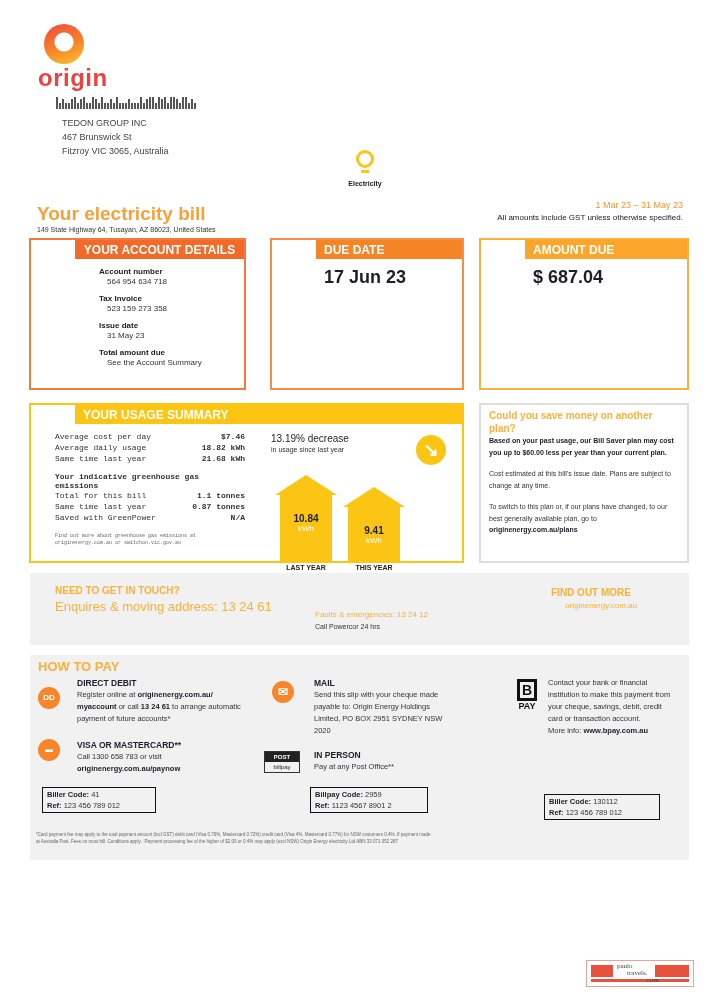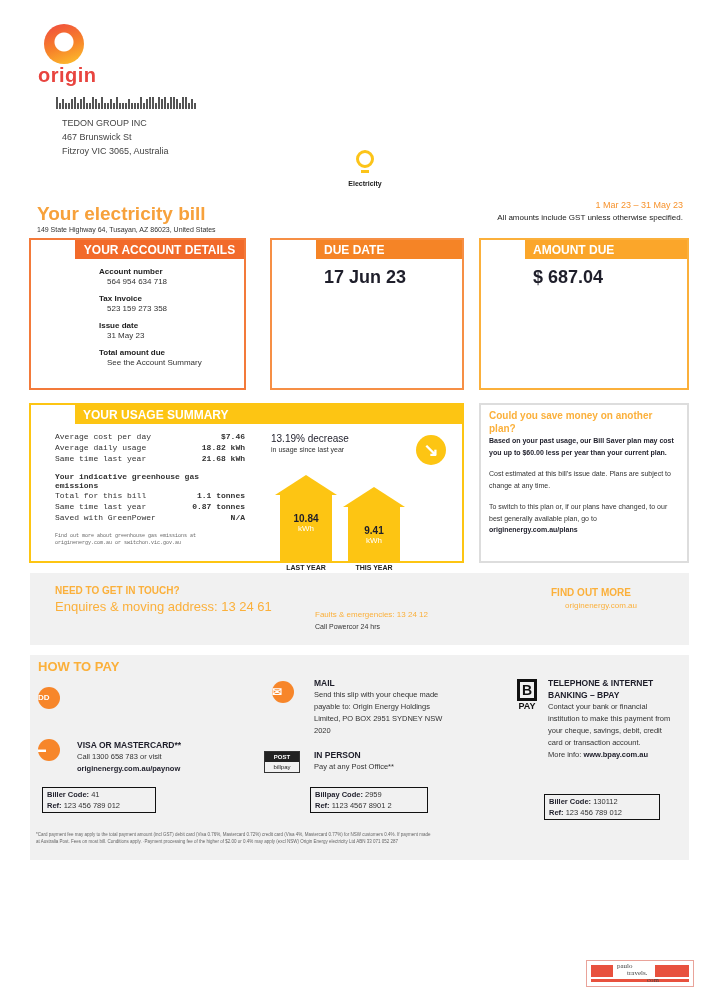--- a/index.html
+++ b/index.html
@@ -3,21 +3,21 @@
 <meta charset="utf-8">
 <style>
   * { box-sizing: border-box; margin: 0; padding: 0; }
   body { width: 720px; height: 1000px; background: #ffffff; font-family: "Liberation Sans", sans-serif; color: #222; position: relative; overflow: hidden; }
   .abs { position: absolute; }
 
   
   .logo { left: 36px; top: 24px; width: 60px; height: 64px; }
   .logo-ring { position: absolute; left: 8px; top: 0; width: 40px; height: 40px; border-radius: 50%;
     background: radial-gradient(circle at 50% 45%, #fff 0 9px, transparent 10px), linear-gradient(160deg, #f0493f 0%, #f7842a 55%, #fdc52c 100%); }
-  .logo-text { position: absolute; left: 2px; top: 40px; font-size: 20px; font-weight: bold; color: #e8443f; letter-spacing: 0.5px; }
+  .logo-text { position: absolute; left: 2px; top: 40px; font-size: 24px; font-weight: bold; color: #e8443f; letter-spacing: 0.5px; }
 
   
   .barcode { left: 56px; top: 97px; width: 224px; height: 12px; display: flex; gap: 1px; align-items: flex-end; }
   .barcode span { display: block; width: 2px; background: #555; }
   .addr { left: 62px; top: 116px; font-size: 9px; color: #444; line-height: 14px; }
 
   
   .elec { left: 340px; top: 150px; width: 50px; text-align: center; }
   .bulb { width: 22px; height: 26px; margin: 0 auto; position: relative; }
   .bulb .glass { position: absolute; left: 2px; top: 0; width: 18px; height: 18px; border: 3px solid #fcc419; border-radius: 50%; }
@@ -86,21 +86,21 @@
   .powercor { position: absolute; left: 285px; top: 50px; font-size: 7px; color: #333; }
   .findout { position: absolute; right: 58px; top: 14px; font-size: 10px; font-weight: bold; color: #fbb03b; text-align: center; }
   .findurl { position: absolute; right: 52px; top: 28px; font-size: 8px; color: #fbb03b; }
 
   
   .pay { left: 30px; top: 655px; width: 659px; height: 205px; background: #f1f1f1; }
   .pay-title { position: absolute; left: 8px; top: 4px; font-size: 13px; font-weight: bold; color: #fbb03b; }
   .method { position: absolute; font-size: 7.5px; color: #333; line-height: 12px; }
   .method .h { font-size: 8.5px; font-weight: bold; color: #1e1e2a; }
   .method b { color: #1e1e2a; }
-  .icon-circle { position: absolute; width: 22px; height: 22px; border-radius: 50%; background: #f7862a; color: #fff; text-align: left; font-size: 8px; font-weight: bold; line-height: 22px; }
+  .icon-circle { position: absolute; width: 22px; height: 22px; border-radius: 50%; background: #f7862a; color: #fff; text-align: center; font-size: 8px; font-weight: bold; line-height: 22px; }
   .ref-box { position: absolute; border: 1.5px solid #111; font-size: 7.5px; color: #333; padding: 1px 4px; line-height: 11px; background: #f1f1f1; }
   .ref-box b { color: #1e1e2a; }
   .postbox { position: absolute; width: 36px; height: 22px; border: 1px solid #333; font-size: 6px; text-align: center; line-height: 10px; }
   .postbox .top { background: #222; color: #fff; font-weight: bold; }
   .bpay { position: absolute; width: 22px; text-align: center; }
   .bpay .b { width: 20px; height: 22px; border: 3px solid #111; font-size: 14px; font-weight: bold; line-height: 16px; color: #111; margin: 0 auto; }
   .bpay .t { font-size: 9px; font-weight: bold; color: #111; }
   .disc { position: absolute; left: 6px; top: 176px; width: 650px; font-size: 4.5px; color: #666; line-height: 7px; }
 
   .stamp { left: 586px; top: 960px; width: 108px; height: 27px; border: 1px solid #e9a39a; background: #fff; overflow: hidden; }
@@ -280,20 +280,25 @@
   <div class="faults">Faults &amp; emergencies: 13 24 12</div>
   <div class="powercor">Call Powercor 24 hrs</div>
   <div class="findout">FIND OUT MORE</div>
   <div class="findurl">originenergy.com.au</div>
 </div>
 
 <div class="abs pay">
   <div class="pay-title">HOW TO PAY</div>
 
   <div class="icon-circle" style="left:8px;top:32px;">DD</div>
+  <div class="method" style="left:47px;top:22px;width:180px;">
+    <div class="h">DIRECT DEBIT</div>
+    <span>Register online at </span><b>originenergy.com.au/</b><br>
+    <b>myaccount</b><span> or call </span><b>13 24 61</b><span> to arrange automatic payment of future accounts*</span>
+  </div>
 
   <div class="icon-circle" style="left:8px;top:84px;">▬</div>
   <div class="method" style="left:47px;top:84px;width:180px;">
     <div class="h">VISA OR MASTERCARD**</div>
     <div>Call 1300 658 783 or visit</div>
     <b>originenergy.com.au/paynow</b>
   </div>
   <div class="ref-box" style="left:12px;top:132px;width:114px;">
     <div><b>Biller Code:</b> <span>41</span></div>
     <div><b>Ref:</b> <span>123 456 789 012</span></div>
@@ -316,21 +321,20 @@
   <div class="ref-box" style="left:280px;top:132px;width:118px;">
     <div><b>Billpay Code:</b> <span>2959</span></div>
     <div><b>Ref:</b> <span>1123 4567 8901 2</span></div>
   </div>
 
   <div class="bpay" style="left:486px;top:24px;">
     <div class="b">B</div>
     <div class="t">PAY</div>
   </div>
   <div class="method" style="left:518px;top:22px;width:130px;">
-    <div class="h">TELEPHONE &amp; INTERNET BANKING – BPAY</div>
     <div>Contact your bank or financial institution to make this payment from your cheque, savings, debit, credit card or transaction account.</div>
     <span>More info: </span><b>www.bpay.com.au</b>
   </div>
   <div class="ref-box" style="left:514px;top:139px;width:116px;">
     <div><b>Biller Code:</b> <span>130112</span></div>
     <div><b>Ref:</b> <span>123 456 789 012</span></div>
   </div>
 
   <div class="disc">
     <div>*Card payment fee may apply to the total payment amount (incl GST) debit card (Visa 0.76%, Mastercard 0.72%) credit card (Visa 4%, Mastercard 0.77%) for NSW customers 0.4%. If payment made</div>

